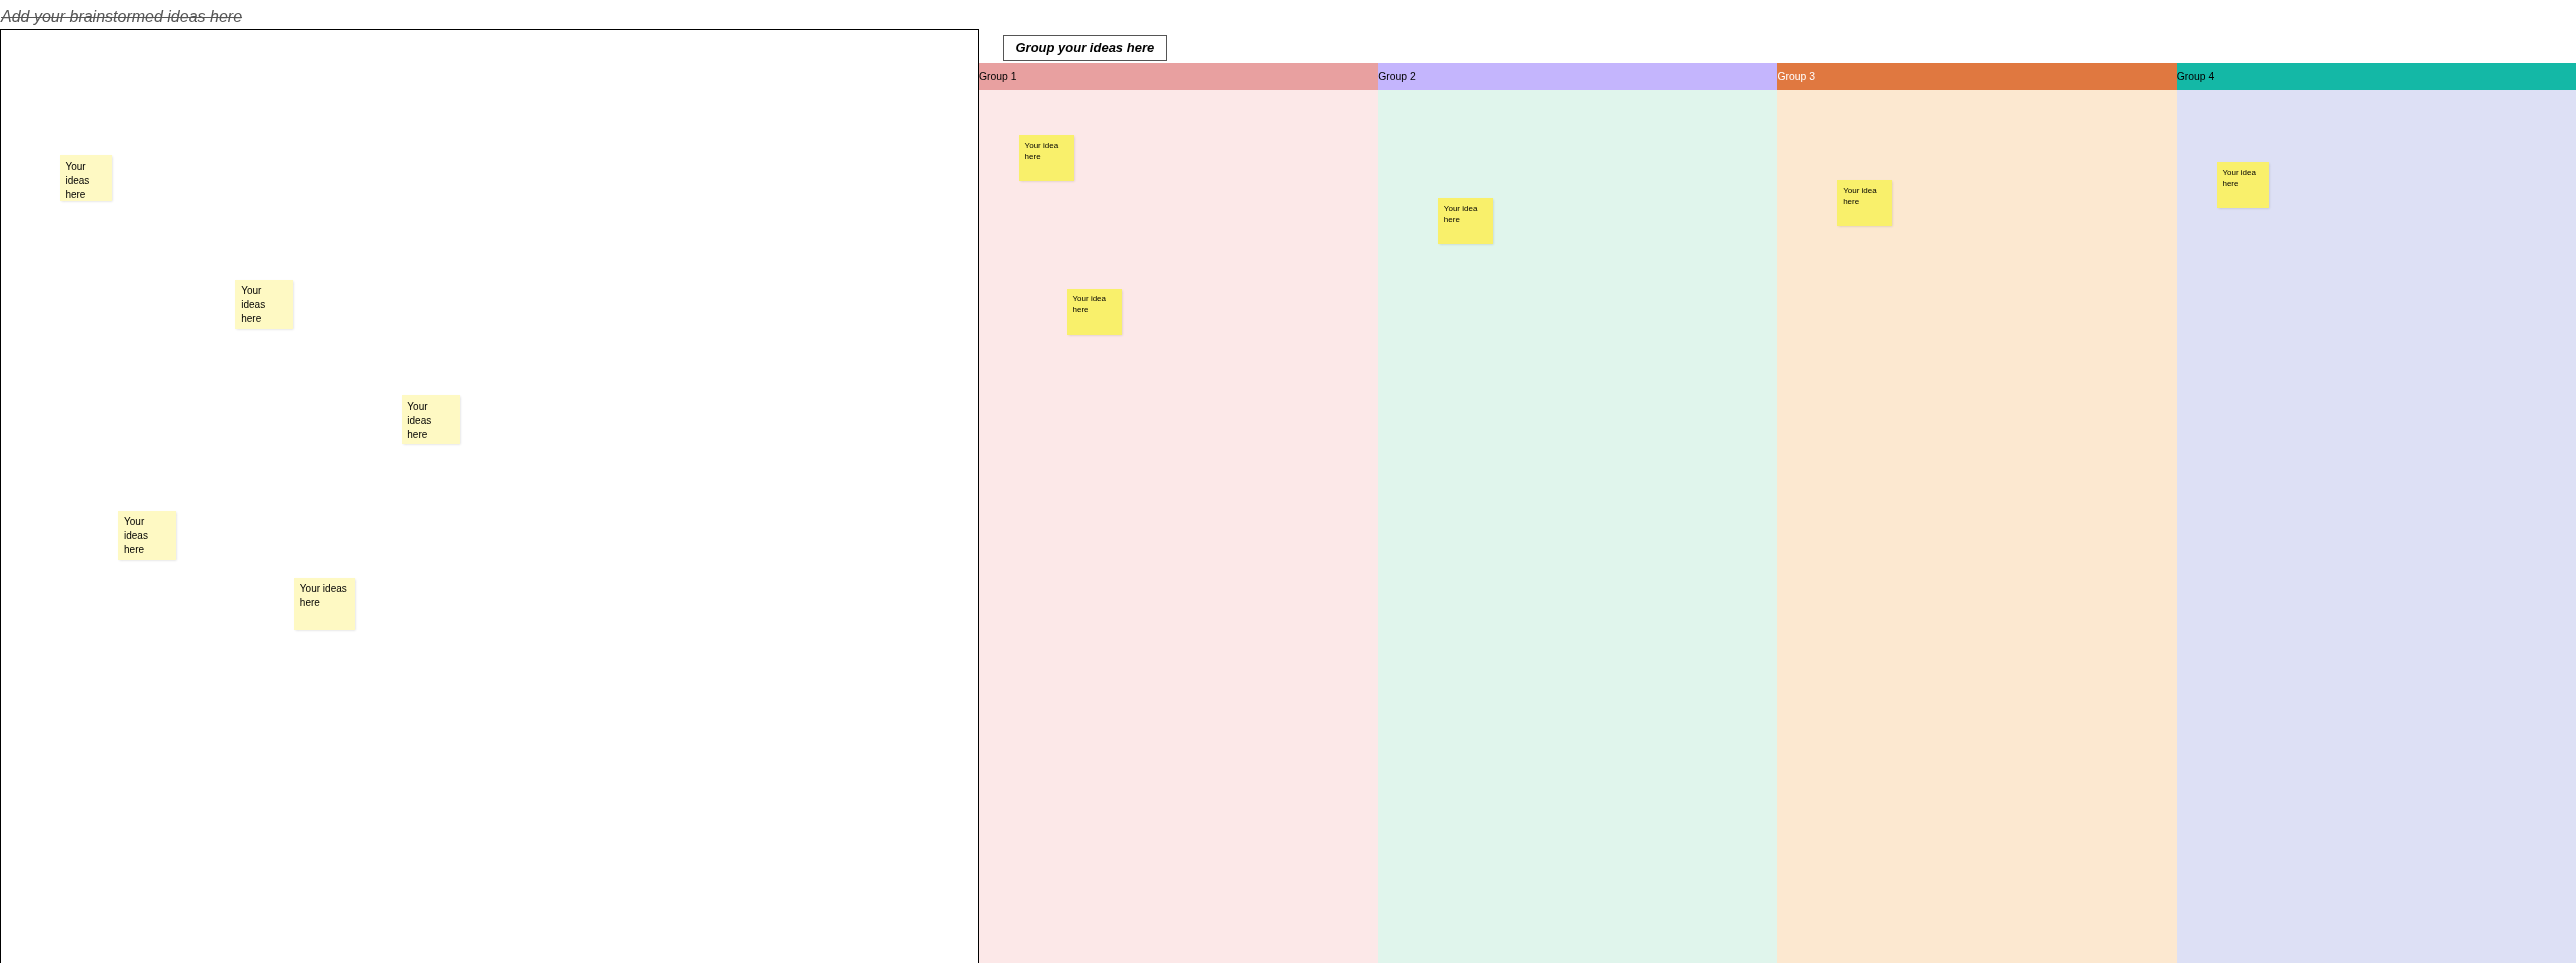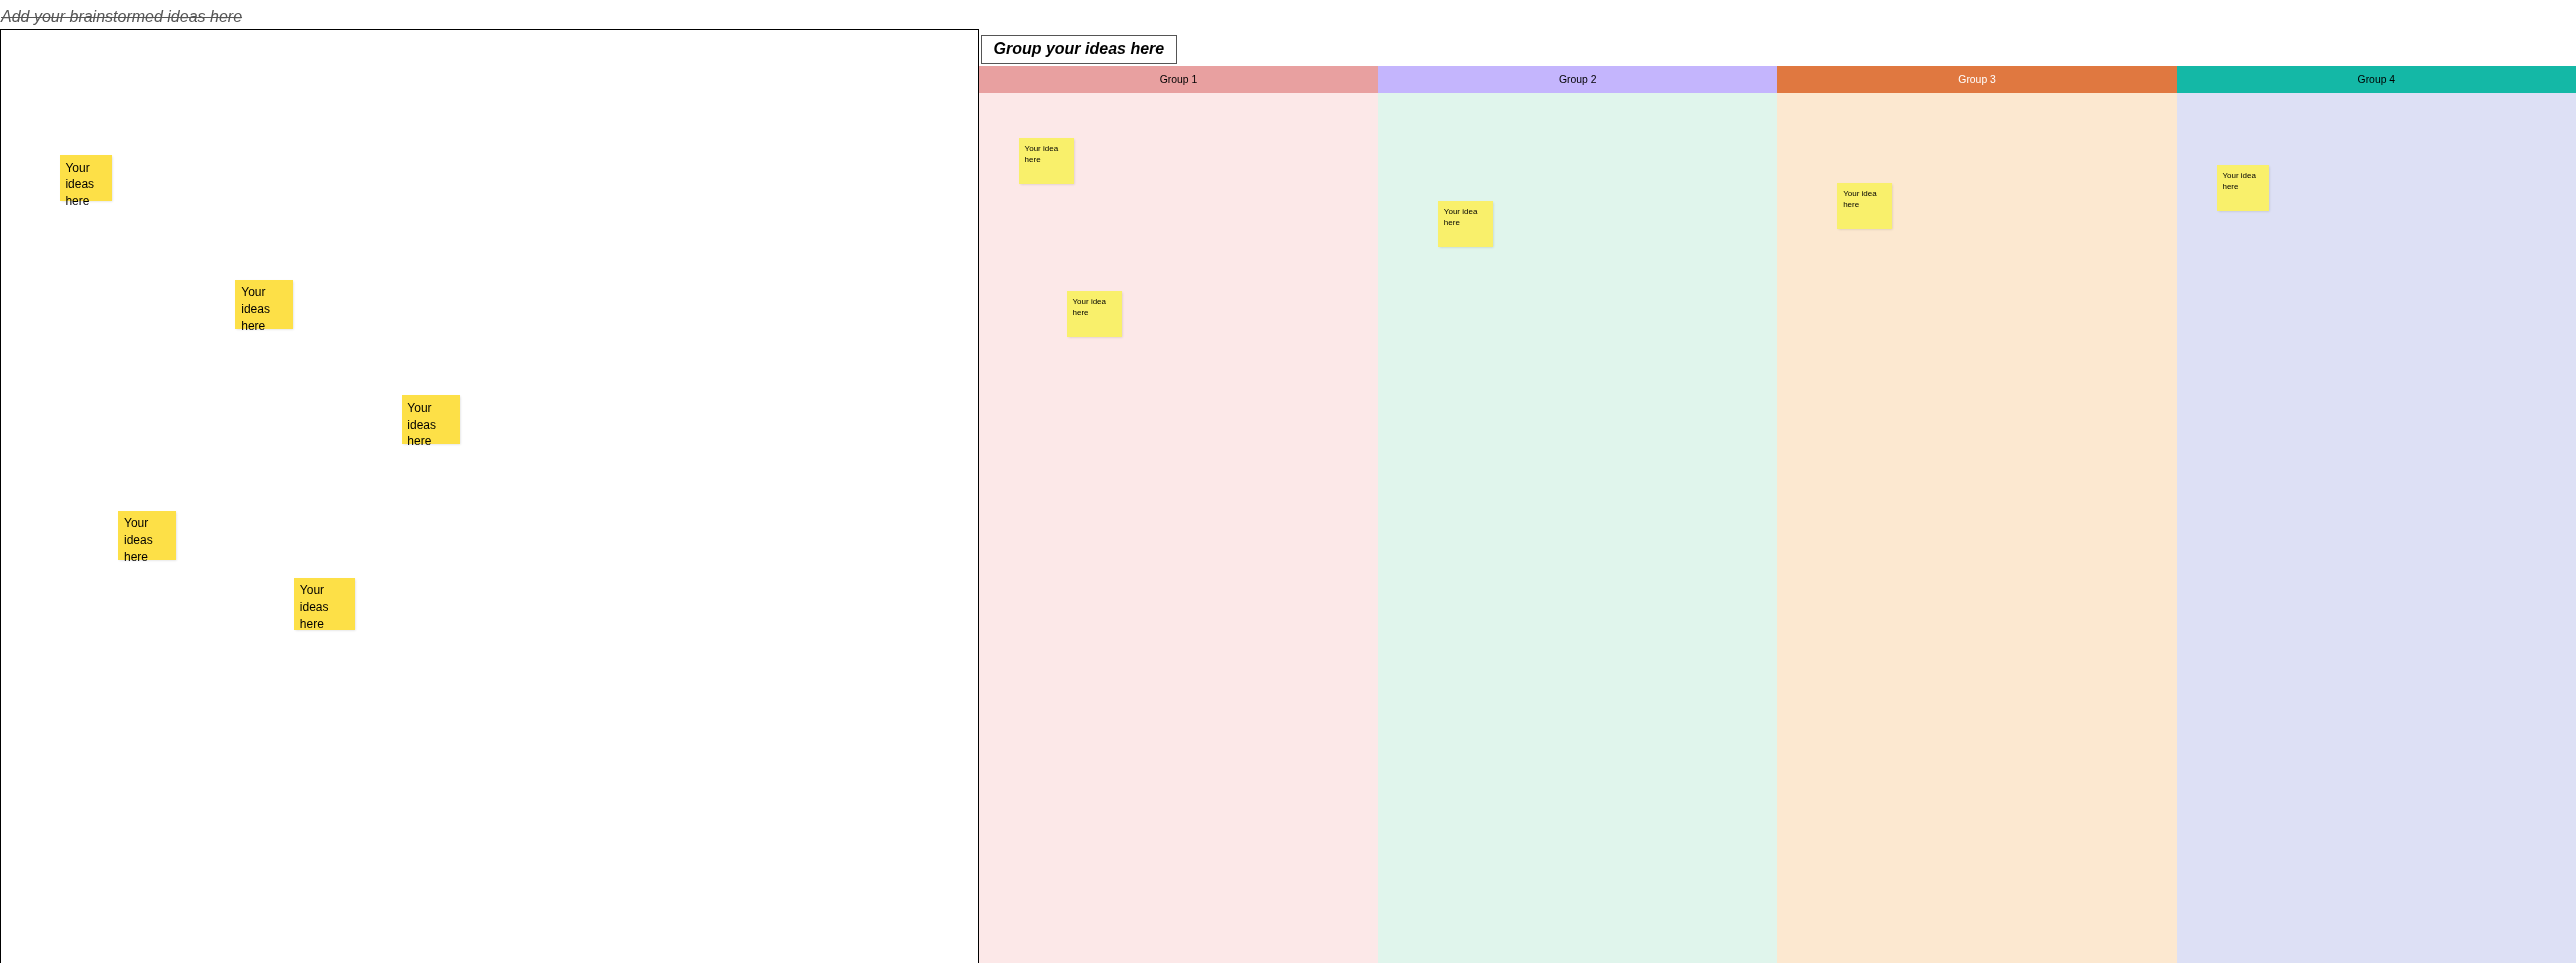--- a/index.html
+++ b/index.html
@@ -34,23 +34,23 @@
       left: 0;
       font-size: 16px;
       font-style: italic;
       text-decoration: line-through;
       color: #555;
       white-space: nowrap;
     }
 
     .sticky-note {
       position: absolute;
-      background: #fde047;
+      background: #fef9c3;
       padding: 4.6px 5.8px;
-      font-size: 12px;
+      font-size: 10px;
       line-height: 1.4;
       min-width: 52px;
       min-height: 46px;
       display: flex;
       align-items: flex-start;
       justify-content: flex-start;
       box-shadow: 1.2px 1.2px 2.3px rgba(0,0,0,0.15);
     }
 
     
@@ -72,46 +72,46 @@
       display: flex;
       flex-direction: row;
       align-items: flex-start;
       padding-top: 5.8px;
     }
 
     .group-title-box {
       background: #fff;
       border: 1.2px solid #555;
       padding: 4.6px 11.6px;
-      font-size: 16px;
+      font-size: 13px;
       font-style: italic;
       font-weight: bold;
-      margin-left: 2px;
+      margin-left: 24px;
       margin-bottom: 2.3px;
       white-space: nowrap;
     }
 
     .groups-container {
       display: flex;
       flex-direction: row;
       flex: 1;
       min-height: 90vh;
     }
 
     .group-col {
       flex: 1;
       display: flex;
       flex-direction: column;
       position: relative;
       min-height: 90vh;
     }
 
     .group-col-header {
-      padding: 8px 21px;
-      text-align: center;
+      padding: 8px 0;
+      text-align: left;
       font-size: 10.4px;
       font-weight: normal;
     }
 
     .group-col-body {
       flex: 1;
       position: relative;
     }
 
     

